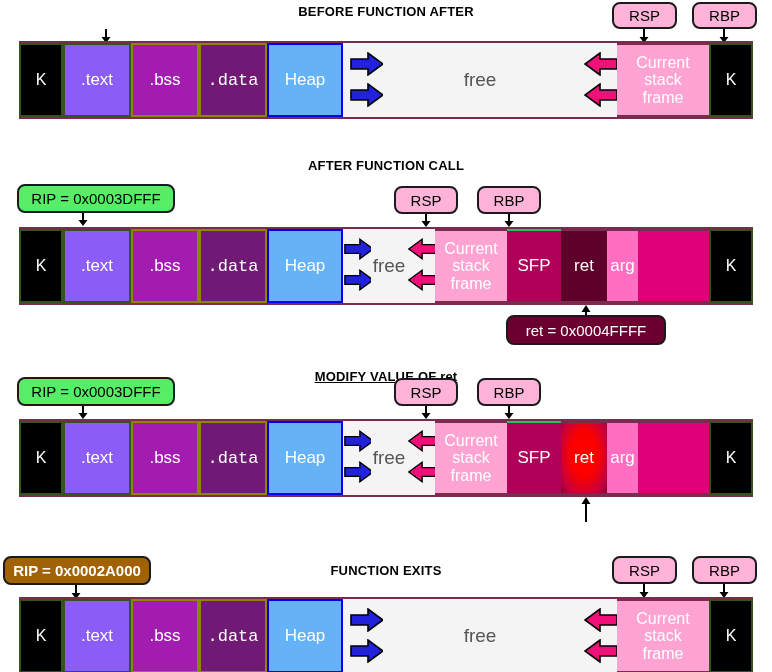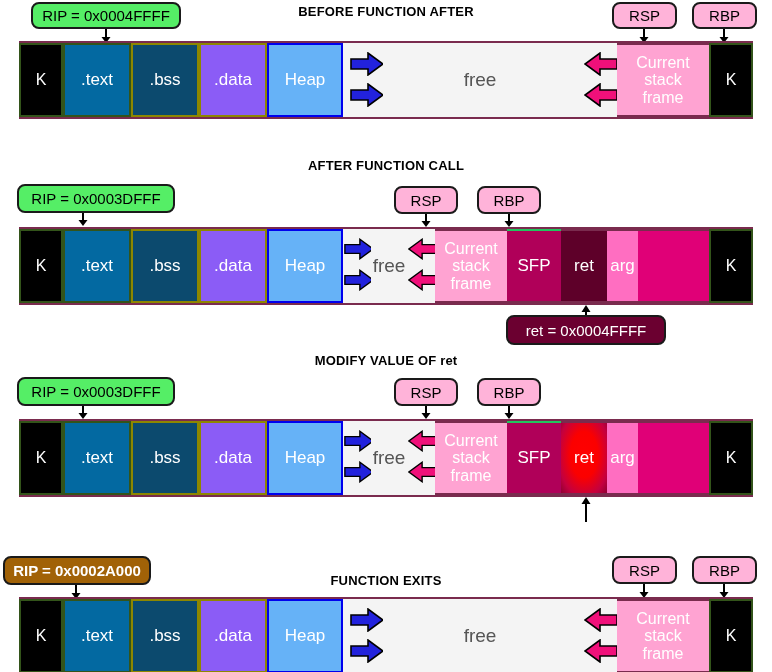--- a/index.html
+++ b/index.html
@@ -37,23 +37,23 @@
     display:flex;
     align-items:center;
     justify-content:center;
     font-size:17px;
     color:#ffffff;
     position:relative;
     overflow:hidden;
     white-space:nowrap;
   }
   .seg.kernel{background:#000000;border:2px solid #33541a;color:#fff;font-size:16px;}
-  .seg.text{background:#0369a1;border:2px solid #33541a;}
-  .seg.bss{background:#0c4a6e;border:2px solid #8d8700;}
-  .seg.data{background:#8b5cf6;border:2px solid #8d8700;}
+  .seg.text{background:#8b5cf6;border:2px solid #33541a;}
+  .seg.bss{background:#a21caf;border:2px solid #8d8700;}
+  .seg.data{background:#701a75;border:2px solid #8d8700;font-family:Liberation Mono, monospace;}
   .seg.heap{background:#66b2f7;border:2px solid #0000ee;}
   .seg.free{background:#f4f4f4;color:#555;font-size:19px;}
   .seg.csf{background:#ffa3d2;border-top:2px solid #7a2b4e;border-bottom:2px solid #7a2b4e;
            color:#fff;font-size:16px;line-height:1.08;text-align:center;flex-direction:column;}
   .seg.sfp{background:#b00059;border-top:2px solid #22c55e;border-bottom:2px solid #7a2b4e;}
   .seg.ret{background:#5e0029;border-top:2px solid #7a2b4e;border-bottom:2px solid #7a2b4e;}
   .seg.ret-hot{background:radial-gradient(ellipse at 50% 45%, #ff0000 0%, #fb0000 42%, #c4003f 78%, #8e0033 100%);
                border-top:2px solid #7a2b4e;border-bottom:2px solid #7a2b4e;}
   .seg.arg{background:#ff6ec1;border-top:2px solid #7a2b4e;border-bottom:2px solid #7a2b4e;}
   .seg.rest{background:#e00077;border-top:2px solid #7a2b4e;border-bottom:2px solid #7a2b4e;}
@@ -87,21 +87,20 @@
   .conn{position:absolute;}
   .conn svg{display:block;}
 </style>
 </head>
 <body>
 
 <div class="panel" style="top:0;height:150px;">
 
   <div class="panel-title" style="left:186px;top:4px;width:400px;">BEFORE FUNCTION AFTER</div>
 
-  <div class="callout green" style="left:31px;top:2px;width:150px;height:27px;">RIP = 0x0004FFFF</div>
 
   <div class="callout pink" style="left:612px;top:2px;width:65px;height:27px;">RSP</div>
 
   <div class="callout pink" style="left:692px;top:2px;width:65px;height:27px;">RBP</div>
 
   <div class="conn" style="left:99px;top:29px;">
     <svg width="14" height="14" viewBox="0 0 14 14">
         <line x1="7" y1="0" x2="7" y2="9" stroke="#000" stroke-width="2"></line>
         <polygon points="2.5,8 11.5,8 7,14" fill="#000"></polygon>
       </svg>
@@ -236,21 +235,21 @@
         <line x1="7" y1="25" x2="7" y2="6" stroke="#000" stroke-width="2"></line>
         <polygon points="2.5,7 11.5,7 7,0" fill="#000"></polygon>
       </svg>
   </div>
 
   <div class="callout darkred" style="left:506px;top:165px;width:160px;height:30px;">ret = 0x0004FFFF</div>
 </div>
 
 <div class="panel" style="top:345px;height:200px;">
 
-  <div class="panel-title" style="left:186px;top:8px;width:400px;">MODIFY VALUE OF ret</div>
+  <div class="panel-title" style="left:186px;top:24px;width:400px;text-decoration:underline;">MODIFY VALUE OF ret</div>
 
   <div class="callout green" style="left:17px;top:32px;width:158px;height:29px;">RIP = 0x0003DFFF</div>
 
   <div class="callout pink" style="left:394px;top:33px;width:64px;height:28px;">RSP</div>
 
   <div class="callout pink" style="left:477px;top:33px;width:64px;height:28px;">RBP</div>
 
   <div class="conn" style="left:76px;top:61px;">
     <svg width="14" height="13" viewBox="0 0 14 13">
         <line x1="7" y1="0" x2="7" y2="8" stroke="#000" stroke-width="2"></line>
@@ -317,21 +316,21 @@
     <svg width="14" height="25" viewBox="0 0 14 25">
         <line x1="7" y1="25" x2="7" y2="6" stroke="#000" stroke-width="2"></line>
         <polygon points="2.5,7 11.5,7 7,0" fill="#000"></polygon>
       </svg>
   </div>
 
 </div>
 
 <div class="panel" style="top:545px;height:127px;">
 
-  <div class="panel-title" style="left:186px;top:28px;width:400px;">FUNCTION EXITS</div>
+  <div class="panel-title" style="left:186px;top:18px;width:400px;">FUNCTION EXITS</div>
 
   <div class="callout redbox" style="left:3px;top:11px;width:148px;height:29px;">RIP = 0x0002A000</div>
 
   <div class="callout pink" style="left:612px;top:11px;width:65px;height:28px;">RSP</div>
 
   <div class="callout pink" style="left:692px;top:11px;width:65px;height:28px;">RBP</div>
 
   <div class="conn" style="left:69px;top:40px;">
     <svg width="14" height="14" viewBox="0 0 14 14">
         <line x1="7" y1="0" x2="7" y2="9" stroke="#000" stroke-width="2"></line>

